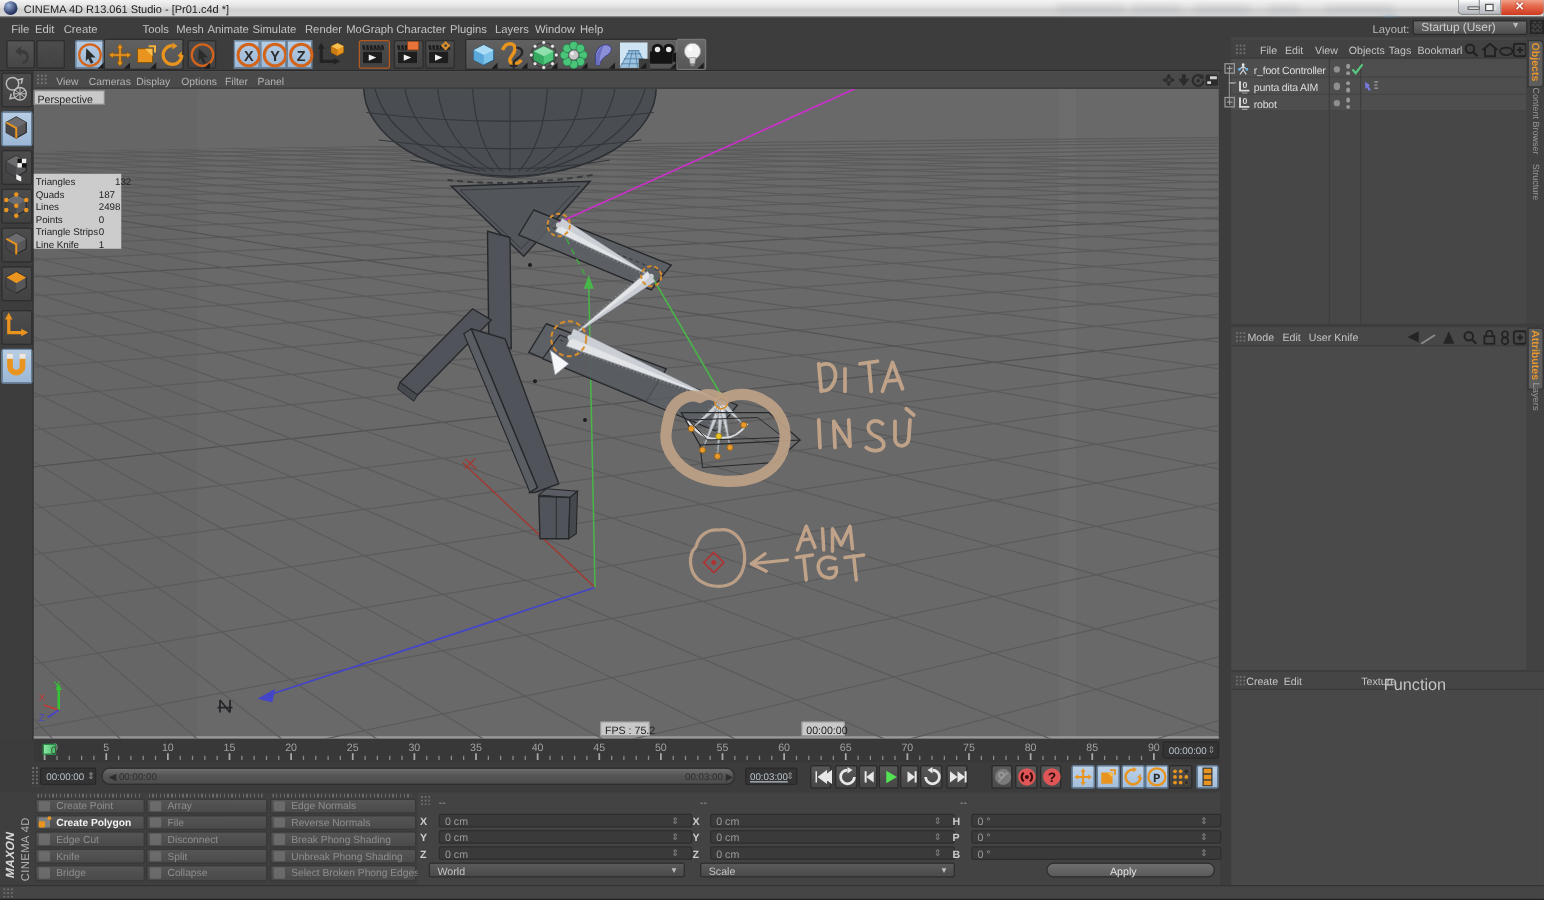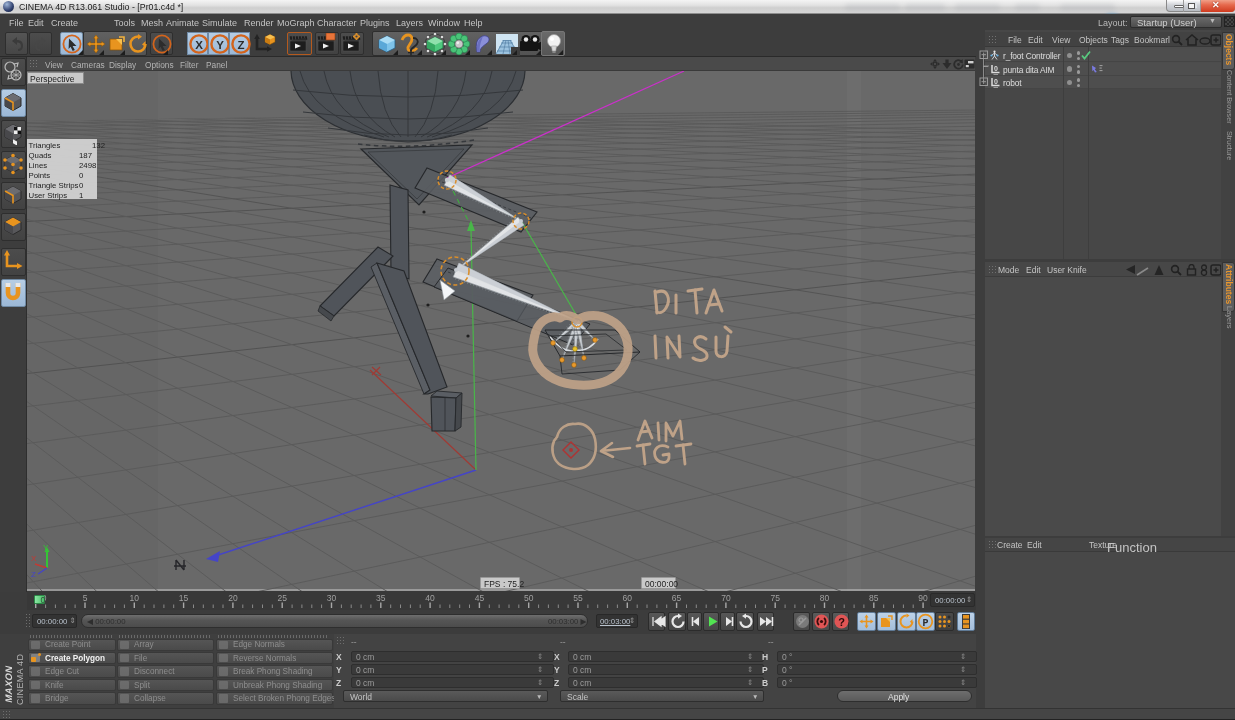--- a/index.html
+++ b/index.html
@@ -714,21 +714,21 @@
 <div class="t" style="left:28.5px;top:140.5px;font-size:7.8px;color:#222;font-weight:normal;">Triangles</div>
 <div class="t" style="left:92px;top:140.5px;font-size:7.8px;color:#222;font-weight:normal;">132</div>
 <div class="t" style="left:28.5px;top:150.5px;font-size:7.8px;color:#222;font-weight:normal;">Quads</div>
 <div class="t" style="left:79px;top:150.5px;font-size:7.8px;color:#222;font-weight:normal;">187</div>
 <div class="t" style="left:28.5px;top:160.5px;font-size:7.8px;color:#222;font-weight:normal;">Lines</div>
 <div class="t" style="left:79px;top:160.5px;font-size:7.8px;color:#222;font-weight:normal;">2498</div>
 <div class="t" style="left:28.5px;top:170.5px;font-size:7.8px;color:#222;font-weight:normal;">Points</div>
 <div class="t" style="left:79px;top:170.5px;font-size:7.8px;color:#222;font-weight:normal;">0</div>
 <div class="t" style="left:28.5px;top:180.5px;font-size:7.8px;color:#222;font-weight:normal;">Triangle Strips</div>
 <div class="t" style="left:79px;top:180.5px;font-size:7.8px;color:#222;font-weight:normal;">0</div>
-<div class="t" style="left:28.5px;top:190.5px;font-size:7.8px;color:#222;font-weight:normal;">User Strips</div>
+<div class="t" style="left:28.5px;top:190.5px;font-size:7.8px;color:#222;font-weight:normal;">Line Knife</div>
 <div class="t" style="left:79px;top:190.5px;font-size:7.8px;color:#222;font-weight:normal;">1</div>
 <div class="abs" style="left:480px;top:577px;width:40px;height:12px;background:#c9c9c9;border:1px solid #999;border-radius:1px;"></div>
 <div class="t" style="left:484px;top:578.5px;font-size:8.5px;color:#222;font-weight:normal;">FPS : 75.2</div>
 <div class="abs" style="left:641px;top:577px;width:35px;height:12px;background:#c9c9c9;border:1px solid #999;border-radius:1px;"></div>
 <div class="t" style="left:645px;top:578.5px;font-size:8.5px;color:#222;font-weight:normal;">00:00:00</div>
 <svg width="46" height="36" style="position:absolute;left:30px;top:542px;">
     <line x1="17" y1="26" x2="17" y2="8" stroke="#35c435" stroke-width="2"></line>
     <path d="M17 5 L14.5 10 L19.5 10 Z" fill="#35c435"></path>
     <line x1="17" y1="26" x2="5" y2="22" stroke="#c23a34" stroke-width="1.4"></line>
     <line x1="17" y1="26" x2="8" y2="32" stroke="#4545c8" stroke-width="1.4"></line>

